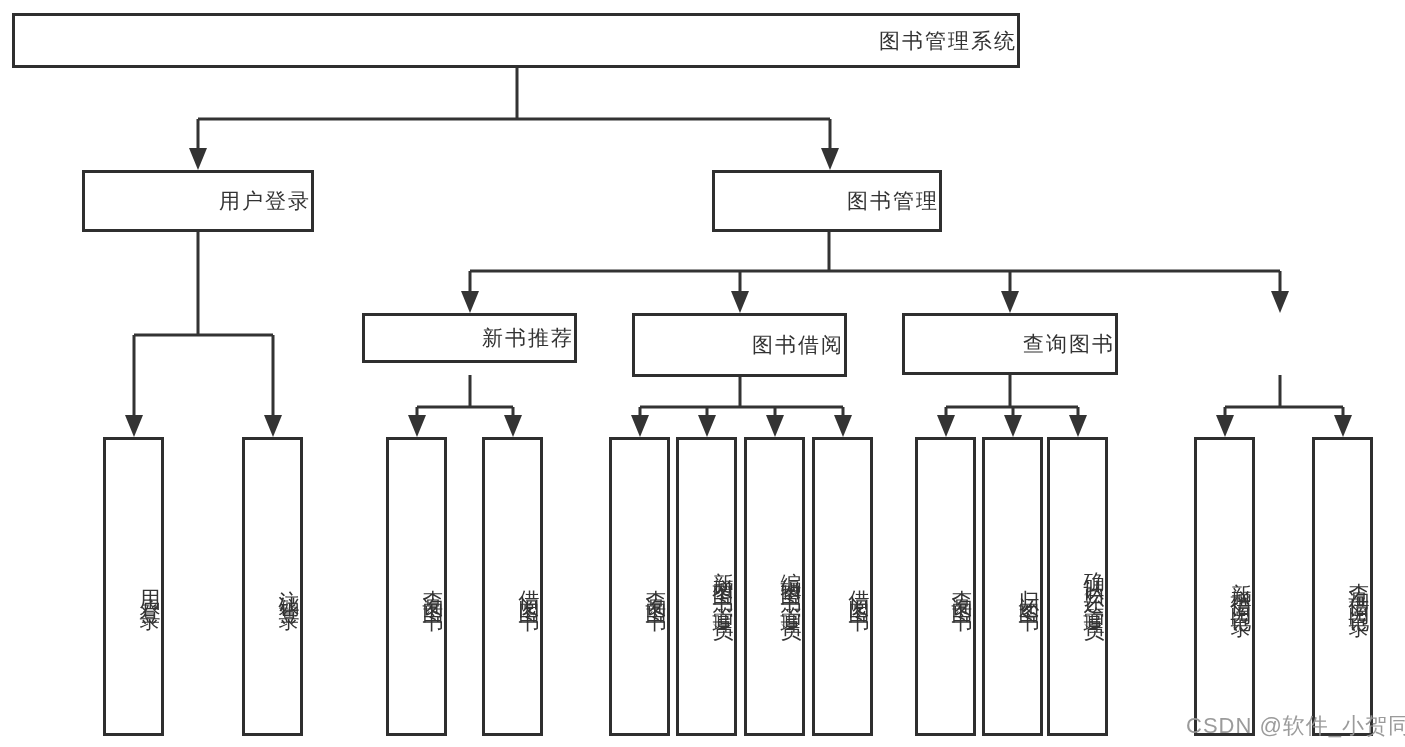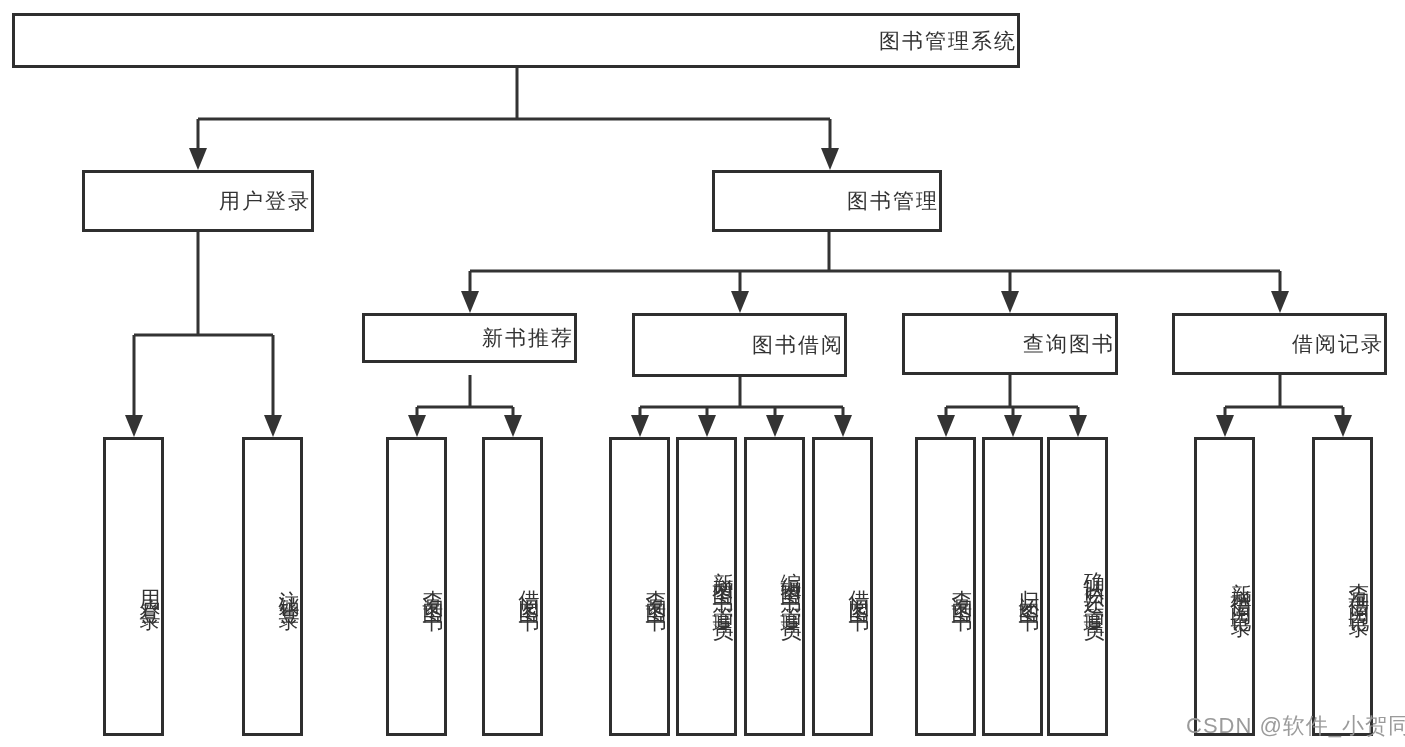--- a/index.html
+++ b/index.html
@@ -100,23 +100,20 @@
 
   <div class="node h" style="left:362px;top:313px;width:215px;height:50px;">
     <span>新书推荐</span>
   </div>
   <div class="node h" style="left:632px;top:313px;width:215px;height:64px;">
     <span>图书借阅</span>
   </div>
   <div class="node h" style="left:902px;top:313px;width:216px;height:62px;">
     <span>查询图书</span>
   </div>
-  <div class="node h" style="left:1172px;top:313px;width:215px;height:62px;">
-    <span>借阅记录</span>
-  </div>
 
   <div class="node v" style="left:103px;top:437px;width:61px;height:299px;">
     <span class="vtext">用户登录</span>
   </div>
   <div class="node v" style="left:242px;top:437px;width:61px;height:299px;">
     <span class="vtext">注销登录</span>
   </div>
 
   <div class="node v" style="left:386px;top:437px;width:61px;height:299px;">
     <span class="vtext">查询图书</span>

